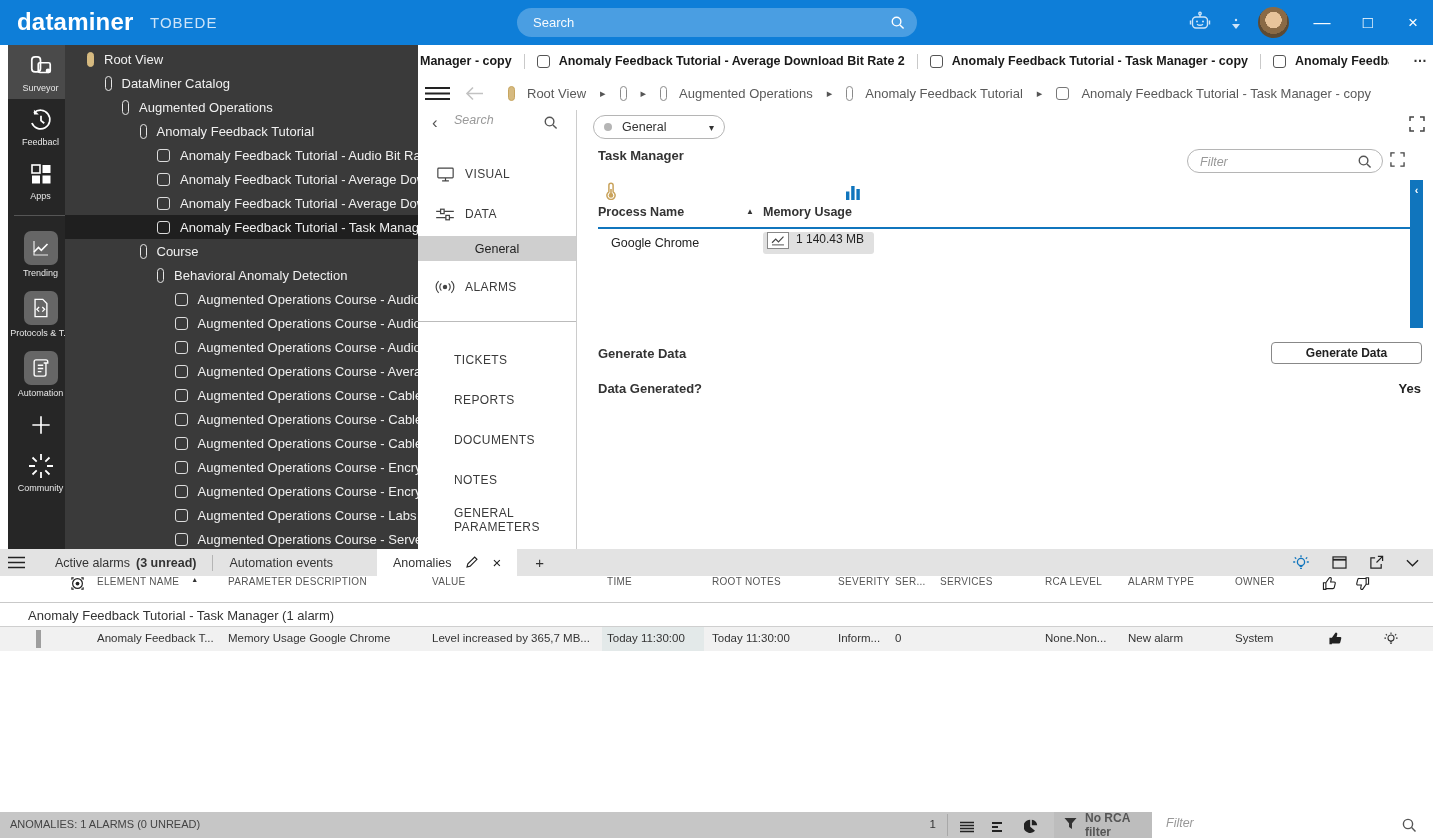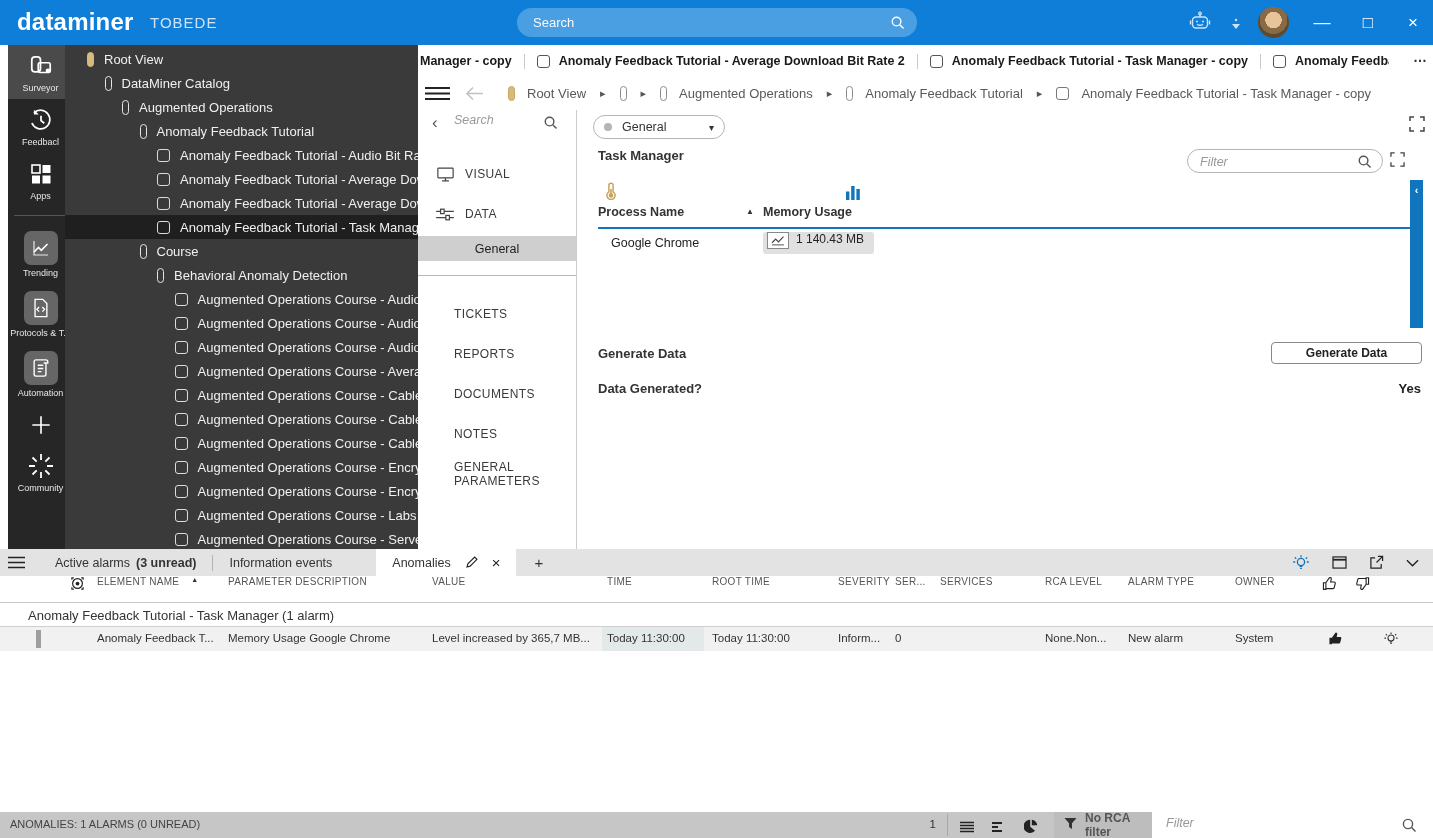--- a/index.html
+++ b/index.html
@@ -408,20 +408,29 @@
       <span class="mi-ic">
           <svg width="18" height="15" viewBox="0 0 20 17" fill="none" stroke="currentColor" stroke-width="1.4">
             <path d="M0 5 h20 M0 12 h20"></path>
             <rect x="5" y="2.5" width="4" height="5" fill="#fff"></rect>
             <rect x="11" y="9.5" width="4" height="5" fill="#fff"></rect>
           </svg>
         </span>
       <span>DATA</span>
     </div>
     <div class="menu-sub">General</div>
+    <div class="menu-item">
+      <span class="mi-ic">
+          <svg width="20" height="14" viewBox="0 0 22 15" fill="none" stroke="currentColor" stroke-width="1.3">
+            <circle cx="11" cy="7.5" r="1.8" fill="currentColor"></circle>
+            <path d="M7 3.5 a5.5 5.5 0 0 0 0 8 M15 3.5 a5.5 5.5 0 0 1 0 8 M4 1 a9 9 0 0 0 0 13 M18 1 a9 9 0 0 1 0 13"></path>
+          </svg>
+        </span>
+      <span>ALARMS</span>
+    </div>
     <div class="menu-divider"></div>
     <div class="menu-section">TICKETS</div>
     <div class="menu-section">REPORTS</div>
     <div class="menu-section">DOCUMENTS</div>
     <div class="menu-section">NOTES</div>
     <div class="menu-section">GENERAL PARAMETERS</div>
   </div>
 
   <div class="rightcol">
     <div class="view-select">
@@ -491,21 +500,21 @@
         <svg width="17" height="13" viewBox="0 0 17 13" stroke="#222" stroke-width="1.7">
           <path d="M0 1.5 h17 M0 6.5 h17 M0 11.5 h17"></path>
         </svg>
       </span>
     <div class="btab">
       <span>Active alarms</span>
       <b>(3 unread)</b>
     </div>
     <span class="btab-sep"></span>
     <div class="btab">
-      <span>Information events</span>
+      <span>Automation events</span>
     </div>
     <div class="btab active" style="margin-left:28px">
       <span>Anomalies</span>
       <span class="btab-ic">
           <svg width="13" height="13" viewBox="0 0 16 16" fill="none" stroke="#222" stroke-width="1.4">
             <path d="M2.5 13.5 l1-3.8 8.4-8.4 2.8 2.8 -8.4 8.4 z"></path>
           </svg>
         </span>
       <span class="btab-ic" style="font-size:15px; color:#222">×</span>
     </div>
@@ -544,21 +553,21 @@
             <circle cx="8" cy="8" r="5.2" fill="none" stroke="#222" stroke-width="1.3"></circle>
             <circle cx="8" cy="8" r="2" fill="#222"></circle>
             <path d="M2 4 V2 H4 M12 2 H14 V4 M14 12 V14 H12 M4 14 H2 V12" fill="none" stroke="#222" stroke-width="1.2"></path>
           </svg></span>
       <span>ELEMENT NAME</span>
       <span style="font-size:7px; color:#333">▲</span>
     </div>
     <div class="ah" style="left:228px">PARAMETER DESCRIPTION</div>
     <div class="ah" style="left:432px">VALUE</div>
     <div class="ah" style="left:607px">TIME</div>
-    <div class="ah" style="left:712px">ROOT TIME</div>
+    <div class="ah" style="left:712px">ROOT NOTES</div>
     <div class="ah" style="left:838px">SEVERITY</div>
     <div class="ah" style="left:895px">SER...</div>
     <div class="ah" style="left:940px">SERVICES</div>
     <div class="ah" style="left:1045px">RCA LEVEL</div>
     <div class="ah" style="left:1128px">ALARM TYPE</div>
     <div class="ah" style="left:1235px">OWNER</div>
     <div class="ah" style="left:1322px">
         <svg width="16" height="15" viewBox="0 0 16 16" fill="none" stroke="#222" stroke-width="1.2">
           <path d="M1 7.2 h2.6 v7 H1 z M3.6 13.4 h7.4 a1.6 1.6 0 0 0 1.6 -1.3 l1 -4.2 a1.2 1.2 0 0 0 -1.2 -1.5 h-3.7 l.7 -3.2 a1.3 1.3 0 0 0 -2.4 -.9 L3.6 7.2"></path>
         </svg>

